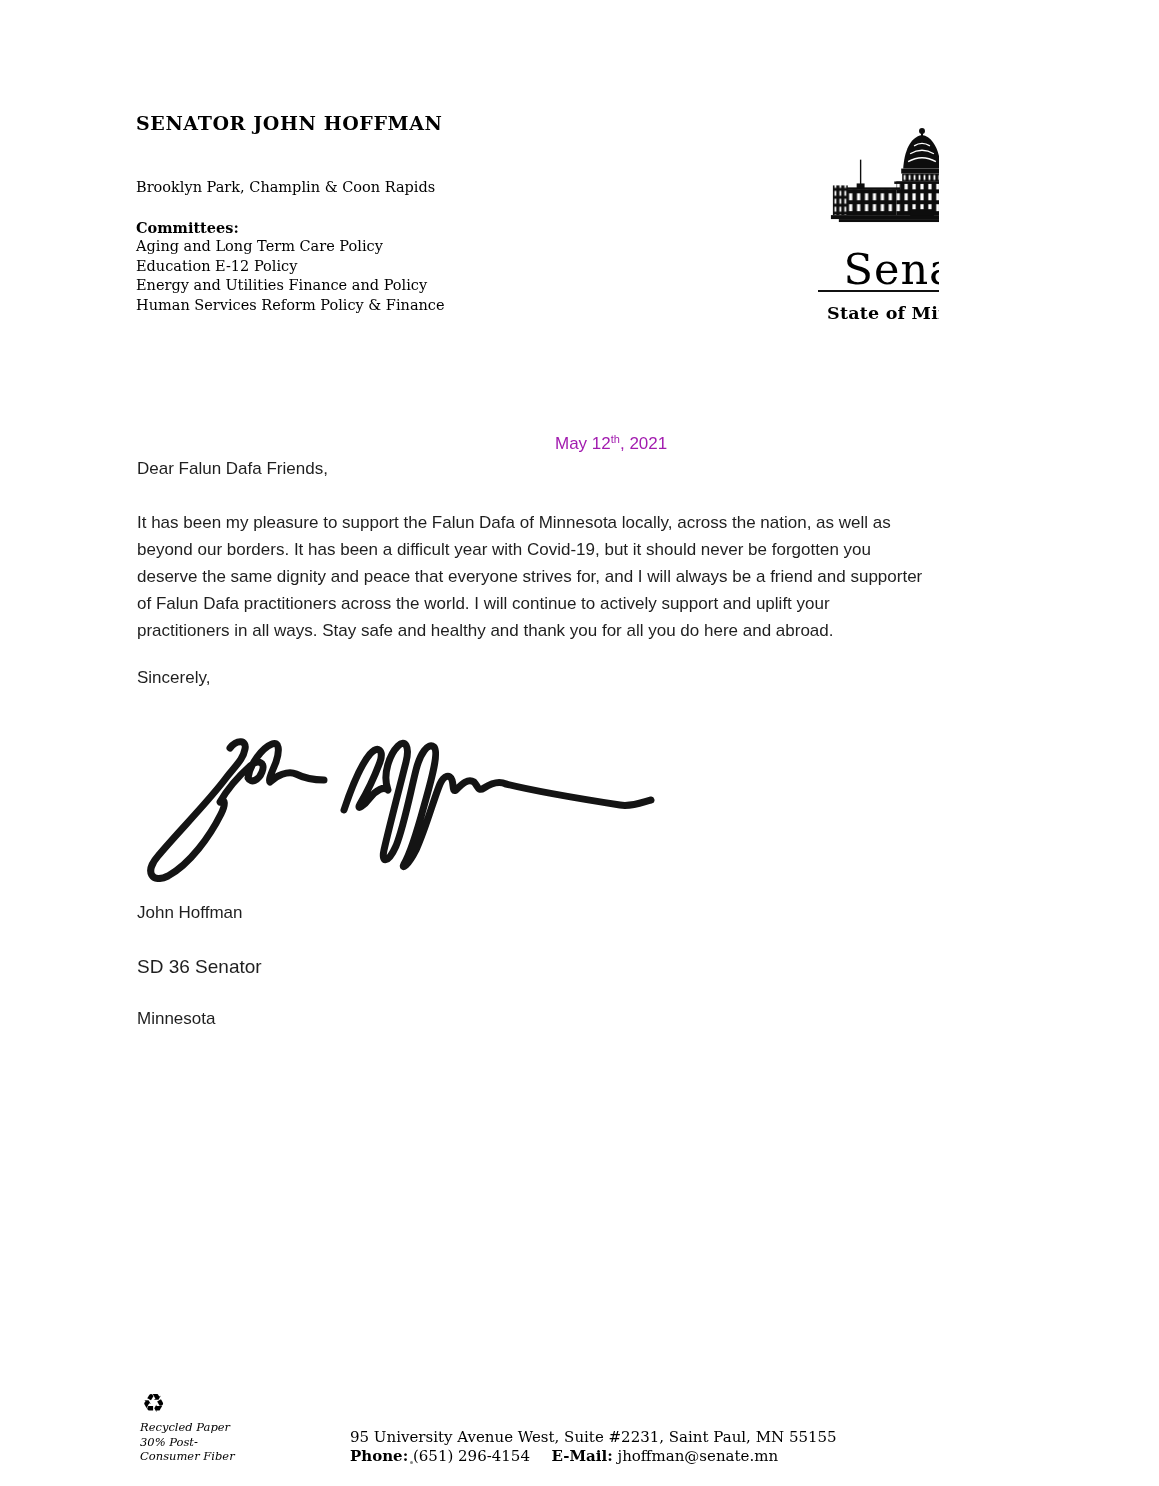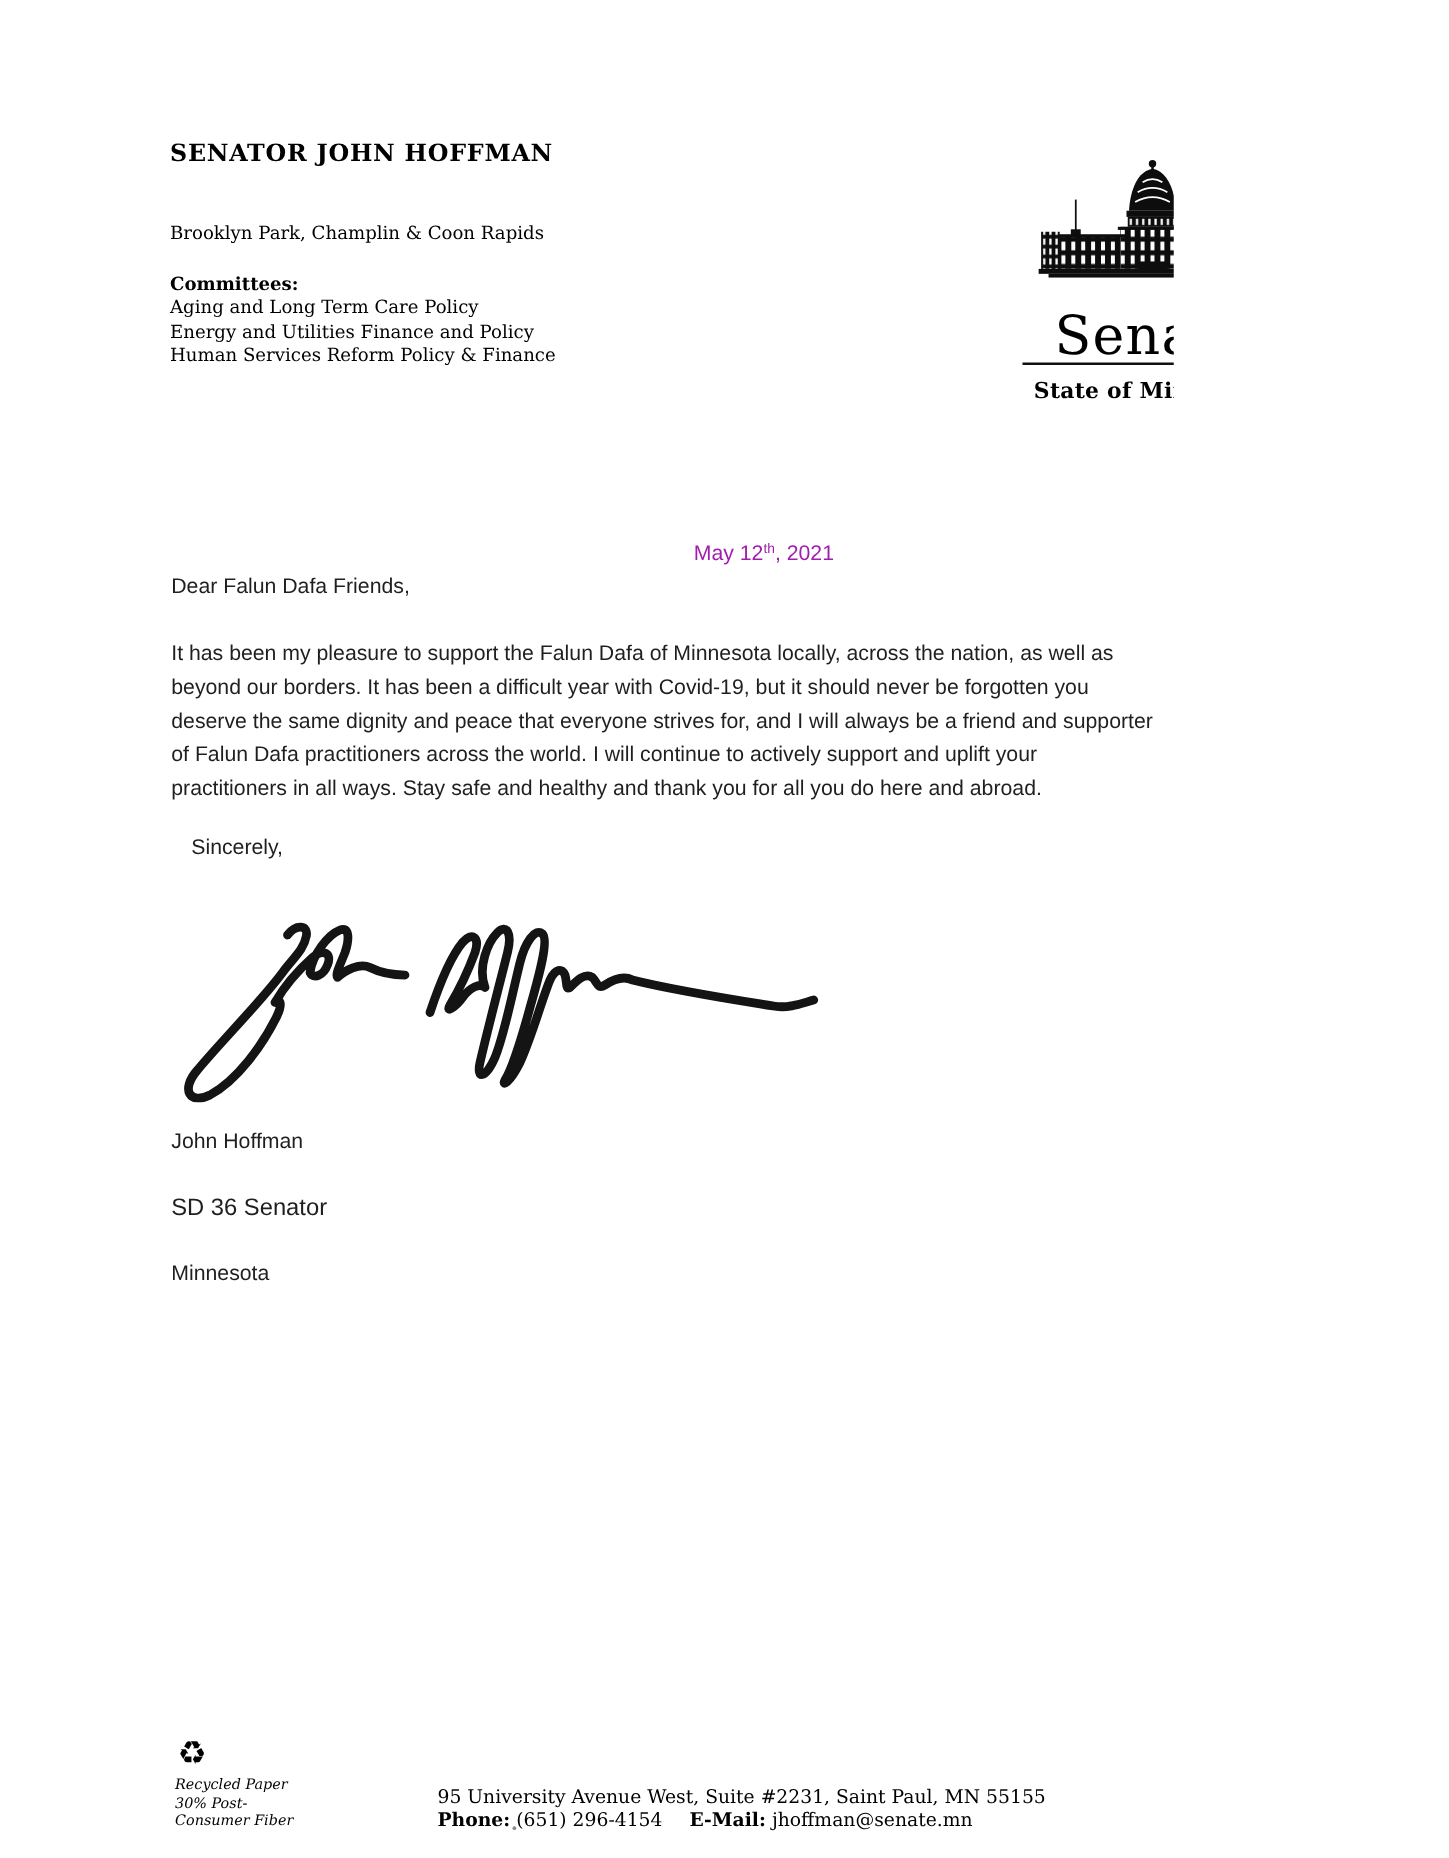--- a/index.html
+++ b/index.html
@@ -29,21 +29,21 @@
   .logo-title{font-size:43px;font-weight:normal;line-height:40px;margin-top:22px;letter-spacing:1px;}
   .logo-rule{height:0;border-top:2.5px solid #111;margin-top:1px;}
   .logo-subtitle{font-size:17.5px;font-weight:bold;margin-top:11px;letter-spacing:0.2px;}
 
   
   .date-line{left:517px;top:433px;font-size:17px;color:#a21caf;margin-left:38px;}
   .date-line sup{font-size:11px;vertical-align:6px;}
   .salutation{left:137px;top:455px;font-size:17px;line-height:27px;}
   .body-text{left:137px;top:509px;width:900px;font-size:17px;line-height:27px;
              white-space:pre-line;}
-  .closing{left:137px;top:664px;font-size:17px;line-height:27px;margin-left:16px;}
+  .closing{left:137px;top:664px;font-size:17px;line-height:27px;}
   .signature{left:138px;top:714px;}
   .signer-name{left:137px;top:903px;font-size:17px;}
   .signer-title{left:137px;top:956px;font-size:19px;}
   .signer-region{left:137px;top:1009px;font-size:17px;}
 
   
   .recycle{left:142px;top:1390px;font-size:26px;line-height:26px;color:#000;
            font-family:"DejaVu Sans", sans-serif;}
   .recycled-note{left:140px;top:1420px;color:#000;
                  font-family:"DejaVu Serif", serif;
@@ -61,20 +61,21 @@
 </head>
 <body>
 
 <div class="page">
 
   <div class="abs lh-left">
     <div class="lh-name">SENATOR JOHN HOFFMAN</div>
     <div class="lh-serving-cities">Brooklyn Park, Champlin &amp; Coon Rapids</div>
     <div class="lh-comm-label">Committees:</div>
     <div class="lh-comm-item">Aging and Long Term Care Policy</div>
+    <div class="lh-comm-item">Education E-12 Policy</div>
     <div class="lh-comm-item">Energy and Utilities Finance and Policy</div>
     <div class="lh-comm-item">Human Services Reform Policy &amp; Finance</div>
   </div>
 
   <div class="abs logo">
     <span>
       <svg width="198" height="101" viewBox="0 0 200 102" aria-hidden="true">
         <defs>
           <pattern id="winBig" width="8" height="11" patternUnits="userSpaceOnUse">
             <rect width="8" height="11" fill="#0d0d0d"></rect>

